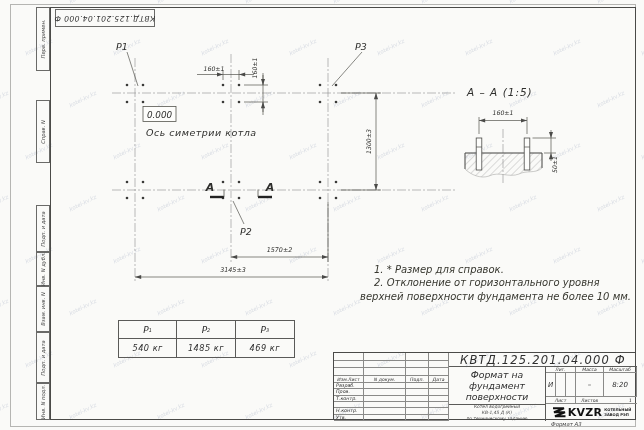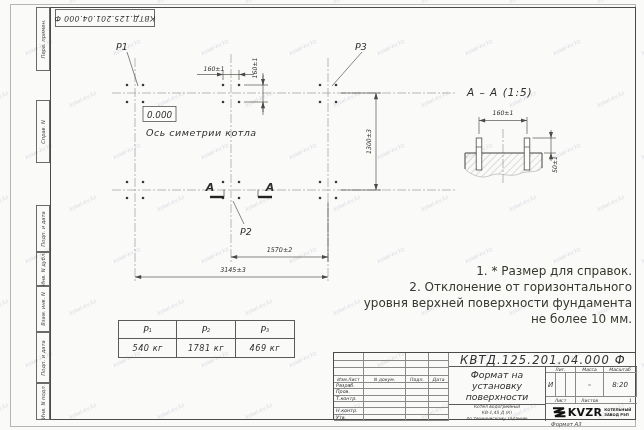--- a/index.html
+++ b/index.html
@@ -15,21 +15,21 @@
   .mcell{position:absolute;left:36px;width:14px;border:1px solid #6a6a68;box-sizing:border-box;
       display:flex;align-items:center;justify-content:center;overflow:visible;}
   .mcell span{transform:rotate(-90deg);white-space:nowrap;font-size:5.2px;font-style:italic;color:#444;}
   .topstamp{position:absolute;left:55px;top:9px;width:100px;height:18px;border:1px solid #6a6a68;
       box-sizing:border-box;display:flex;align-items:center;justify-content:center;}
   .topstamp span{transform:rotate(180deg);font-size:7.6px;font-style:italic;letter-spacing:.4px;color:#333;white-space:nowrap;}
   svg.draw{position:absolute;inset:0;z-index:2;}
   svg.draw text{font-family:"DejaVu Sans",sans-serif;font-style:italic;fill:#2f2f2d;}
   
   .notes{position:absolute;left:360px;top:263px;width:272px;z-index:3;}
-  .notes p{margin:0;font-size:12px;line-height:1.34;text-indent:14px;color:#37372f;text-align:right;}
+  .notes p{margin:0;font-size:10px;font-style:italic;line-height:1.34;text-indent:14px;color:#37372f;}
   
   .loads{position:absolute;left:118px;top:320px;width:177px;height:38px;z-index:3;
       display:grid;grid-template-columns:repeat(3,1fr);border:1px solid #5a5a58;box-sizing:border-box;background:transparent;}
   .loads .col{display:grid;grid-template-rows:1fr 1fr;border-right:1px solid #5a5a58;}
   .loads .col:last-child{border-right:none;}
   .loads .hd{display:flex;align-items:center;justify-content:center;border-bottom:1px solid #5a5a58;
       font-style:italic;font-size:9px;}
   .loads .hd sub{font-size:5px;}
   .loads .vl{display:flex;align-items:center;justify-content:center;font-style:italic;font-size:8.2px;letter-spacing:.5px;}
   
@@ -315,21 +315,21 @@
           <i>P</i>
           <sub>1</sub>
         </div>
         <div class="vl">540 кг</div>
       </div>
       <div class="col">
         <div class="hd">
           <i>P</i>
           <sub>2</sub>
         </div>
-        <div class="vl">1781 кг</div>
+        <div class="vl">1485 кг</div>
       </div>
       <div class="col">
         <div class="hd">
           <i>P</i>
           <sub>3</sub>
         </div>
         <div class="vl">469 кг</div>
       </div>
     </div>
 
@@ -390,21 +390,21 @@
             <div>Утв.</div>
             <div></div>
             <div></div>
             <div></div>
           </div>
         </div>
     </div>
     <div class="tb-docnum">КВТД.125.201.04.000 Ф</div>
     <div class="tb-title">
       <div>Формат на</div>
-      <div>установку</div>
+      <div>фундамент</div>
       <div>поверхности</div>
     </div>
     <div class="tb-product">
       <div>Котел водогрейный</div>
       <div>КВ-1,45 Д (К)</div>
       <div>по техническому заданию</div>
     </div>
     <div class="tb-right">
       <div class="lit-head">
         <div>Лит.</div>

